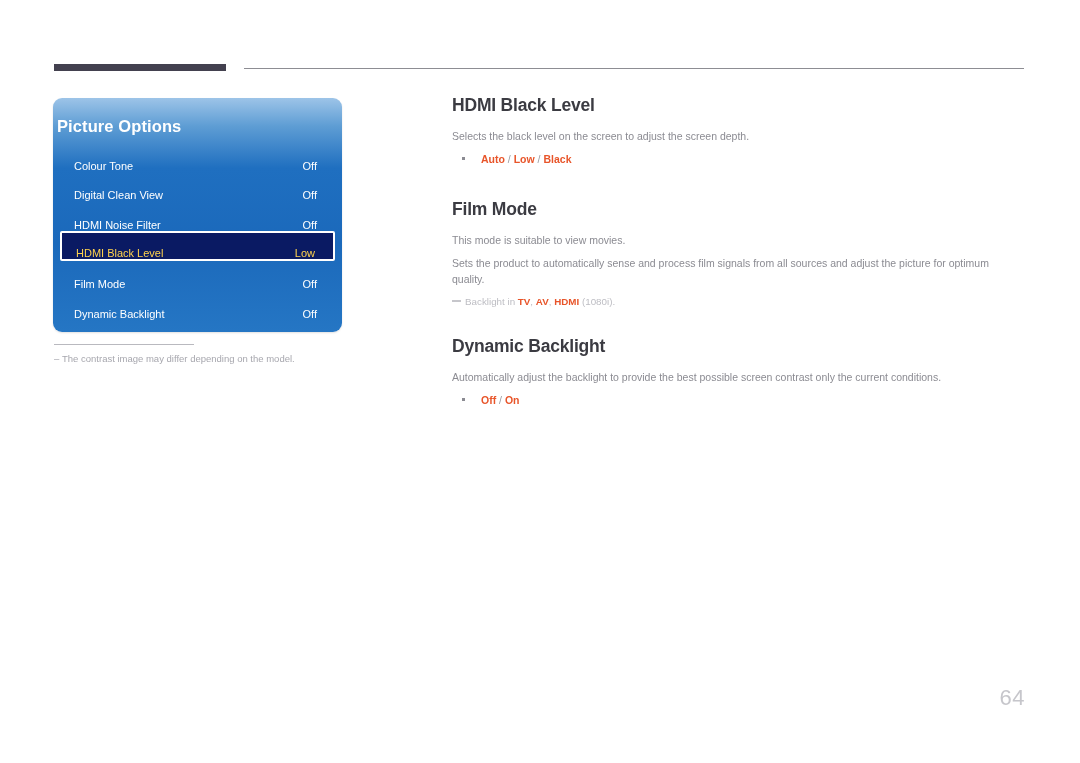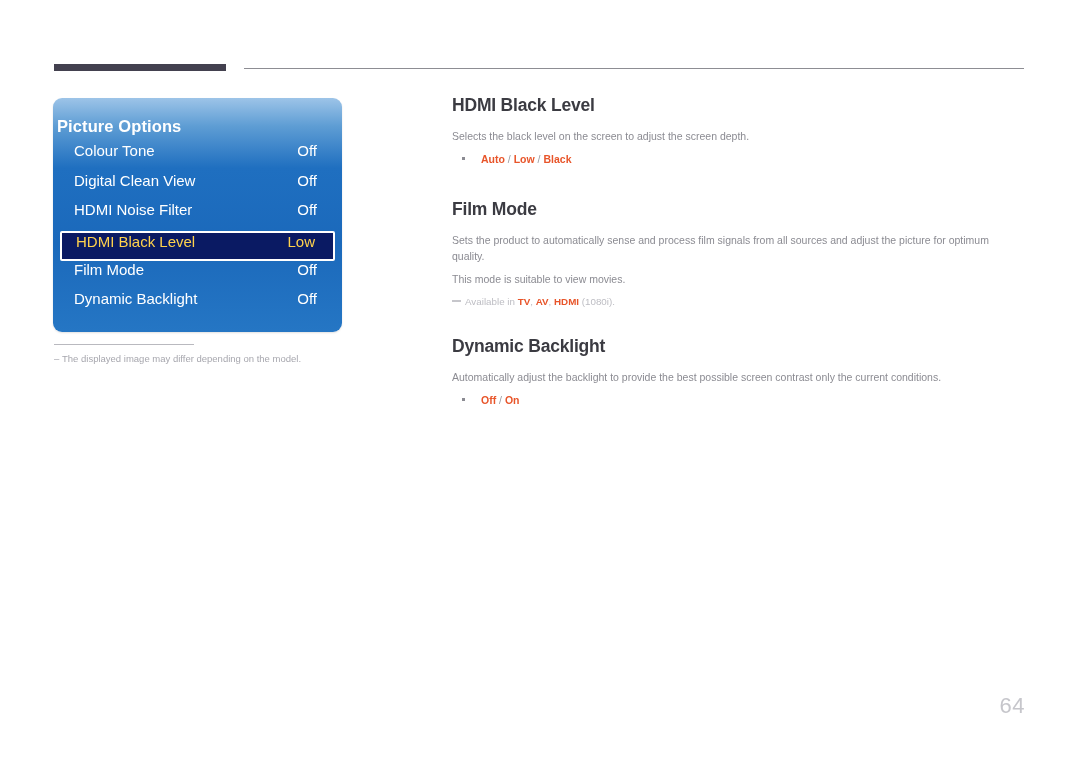--- a/index.html
+++ b/index.html
@@ -70,25 +70,25 @@
   .osd-rows {
     position: absolute;
     left: 0;
     top: 44px;
     width: 289px;
   }
   .osd-row {
     position: relative;
     height: 29.5px;
     display: flex;
-    align-items: flex-start;
+    align-items: flex-end;
     padding: 0 25px 0 21px;
     box-sizing: border-box;
     color: #ffffff;
-    font-size: 15px;
+    font-size: 11px;
   }
   .osd-row .osd-label {
     flex: 1 1 auto;
     white-space: nowrap;
   }
   .osd-row .osd-value {
     flex: 0 0 auto;
     white-space: nowrap;
   }
   .osd-row.selected {
@@ -203,21 +203,21 @@
     font-weight: bold;
   }
 
   .gap-a { height: 27px; }
   .gap-b { height: 24px; }
 
   
   #page-number {
     position: absolute;
     right: 55px;
-    bottom: 44px;
+    bottom: 52px;
     font-size: 22px;
     color: #c6c6cb;
     letter-spacing: 0.5px;
   }
 </style>
 </head>
 <body>
 
 <div id="header-rules">
   <div id="header-bar"></div>
@@ -250,41 +250,41 @@
       <div class="osd-row">
         <span class="osd-label">Dynamic Backlight</span>
         <span class="osd-value">Off</span>
       </div>
     </div>
 </div>
 
 <div id="figure-note">
   <div id="figure-note-rule"></div>
   <div id="figure-note-text">
-    <span id="figure-note-dash">–</span><span>The displayed image may differ depending on the model.</span>
+    <span id="figure-note-dash">–</span><span>The contrast image may differ depending on the model.</span>
   </div>
 </div>
 
 <div id="content">
     <div class="section">
       <h2 class="section-title">HDMI Black Level</h2>
       <p class="para">Selects the black level on the screen to adjust the screen depth.</p>
       <div class="bullet-line">
         <span class="bullet-dot"></span>
         <span class="bullet-text"><span>Auto</span><span class="sep"> / </span><span>Low</span><span class="sep"> / </span><span>Black</span></span>
       </div>
     </div>
     <div class="gap-a"></div>
     <div class="section">
       <h2 class="section-title">Film Mode</h2>
+      <p class="para">This mode is suitable to view movies.</p>
       <p class="para">Sets the product to automatically sense and process film signals from all sources and adjust the picture for optimum quality.</p>
-      <p class="para">This mode is suitable to view movies.</p>
       <div class="note-line">
         <span class="note-dash"></span>
-        <span class="note-text"><span>Available in </span><b>TV</b>, <b>AV</b>, <b>HDMI</b><span> (1080i).</span></span>
+        <span class="note-text"><span>Backlight in </span><b>TV</b>, <b>AV</b>, <b>HDMI</b><span> (1080i).</span></span>
       </div>
     </div>
     <div class="gap-b"></div>
     <div class="section">
       <h2 class="section-title">Dynamic Backlight</h2>
       <p class="para">Automatically adjust the backlight to provide the best possible screen contrast only the current conditions.</p>
       <div class="bullet-line">
         <span class="bullet-dot"></span>
         <span class="bullet-text"><span>Off</span><span class="sep"> / </span><span>On</span></span>
       </div>

